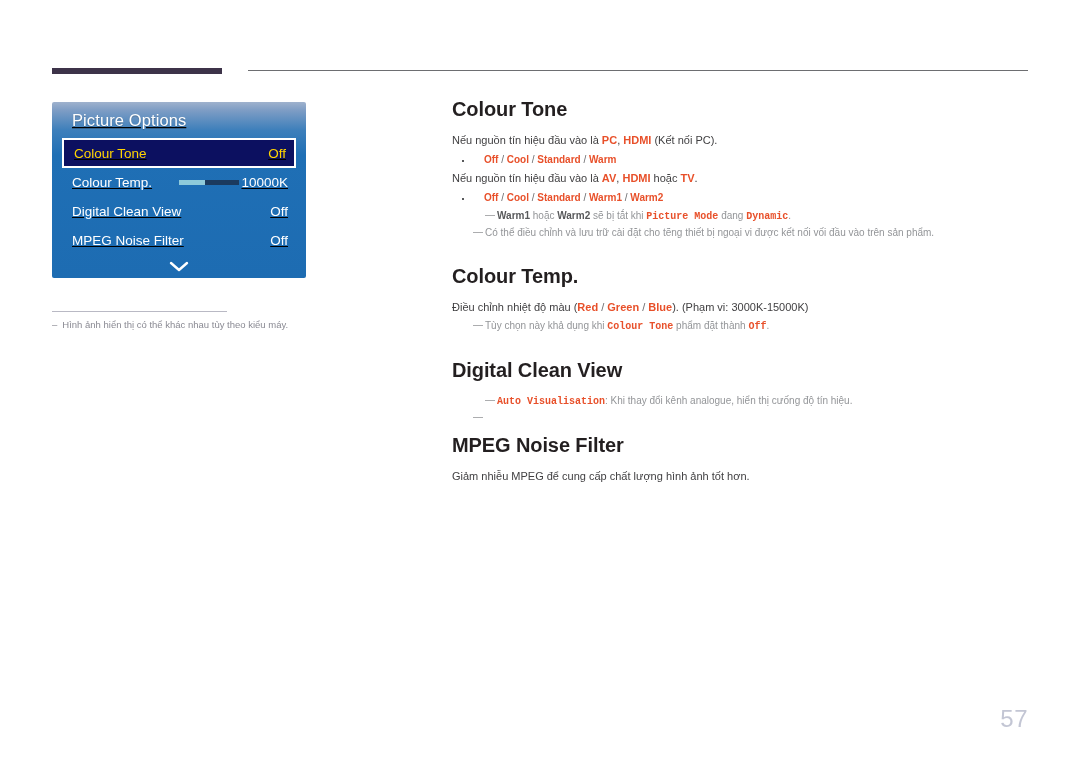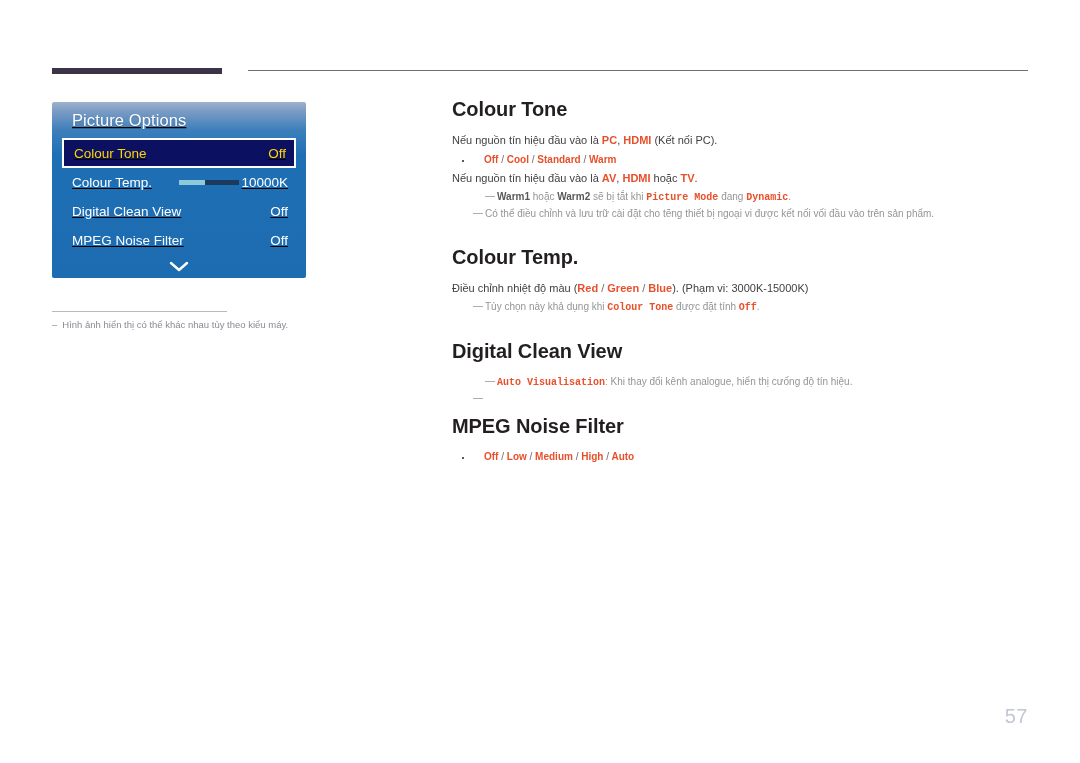--- a/index.html
+++ b/index.html
@@ -173,21 +173,21 @@
   }
   .note.deep .mac { left: 33px; }
   .note .o { color: #e8502a; font-weight: bold; font-family: Liberation Mono, monospace; }
   .note .bd { color: #58595b; font-weight: bold; }
 
   
   .pageno {
     position: absolute;
     right: 52px;
     top: 705px;
-    font-size: 20px;
+    font-size: 24px;
     color: #c3c6d4;
     letter-spacing: .5px;
   }
 </style>
 </head>
 <body>
 
 <div class="hdr-bar"></div>
 <div class="hdr-line"></div>
 
@@ -247,60 +247,61 @@
     </p>
 
     <ul class="opts">
       <li><span>Off </span><span class="sep">/</span><span> Cool </span><span class="sep">/</span><span> Standard </span><span class="sep">/</span><span> Warm</span></li>
     </ul>
 
     <p class="body">
       <span>Nếu nguồn tín hiệu đầu vào là </span><span class="o">AV</span><span>, </span><span class="o">HDMI</span><span> hoặc </span><span class="o">TV</span><span>.</span>
     </p>
 
+    <ul class="opts">
+      <li><span>Off </span><span class="sep">/</span><span> Cool </span><span class="sep">/</span><span> Standard </span><span class="sep">/</span><span> Warm1 </span><span class="sep">/</span><span> Warm2</span></li>
+    </ul>
 
     <div class="note deep">
       <span class="mac">—</span><span class="bd">Warm1</span><span> hoặc </span><span class="bd">Warm2</span><span> sẽ bị tắt khi </span><span class="o">Picture Mode</span><span> đang </span><span class="o">Dynamic</span><span>.</span>
     </div>
 
     <div class="note">
       <span class="mac">—</span><span>Có thể điều chỉnh và lưu trữ cài đặt cho tẽng thiết bị ngoại vi được kết nối vối đầu vào trên sản phẩm.</span>
     </div>
   </div>
 
   <div class="sec-block">
     <h2 class="sec">Colour Temp.</h2>
 
     <p class="body">
       <span>Điều chỉnh nhiệt độ màu (</span><span class="o">Red</span><span class="sep"> / </span><span class="o">Green</span><span class="sep"> / </span><span class="o">Blue</span><span>). (Phạm vi: 3000K-15000K)</span>
     </p>
 
     <div class="note">
-      <span class="mac">—</span><span>Tùy chọn này khả dụng khi </span><span class="o">Colour Tone</span><span> được đặt tính </span><span class="o">Off</span><span>.</span>
+      <span class="mac">—</span><span>Tùy chọn này khả dụng khi </span><span class="o">Colour Tone</span><span> phẩm đặt thành </span><span class="o">Off</span><span>.</span>
     </div>
   </div>
 
   <div class="sec-block">
     <h2 class="sec">Digital Clean View</h2>
 
 
 
     <div class="note deep">
       <span class="mac">—</span><span class="o">Auto Visualisation</span><span>: Khi thay đổi kênh analogue, hiển thị cưống độ tín hiệu.</span>
     </div>
 
     <div class="note">
       <span class="mac">—</span>
     </div>
   </div>
 
   <div class="sec-block">
     <h2 class="sec">MPEG Noise Filter</h2>
 
-
-    <ul class="opts">
-      <li><span>Off </span><span class="sep">/</span><span> Low </span><span class="sep">/</span><span> Medium </span><span class="sep">/</span><span> High </span><span class="sep">/</span><span> Auto</span></li>
-    </ul>
+    <p class="body">Giảm nhiễu MPEG để cung cấp chất lượng hình ảnh tốt hơn.</p>
+
   </div>
 
 </div>
 
 <div class="pageno">57</div>
 
 </body></html>

